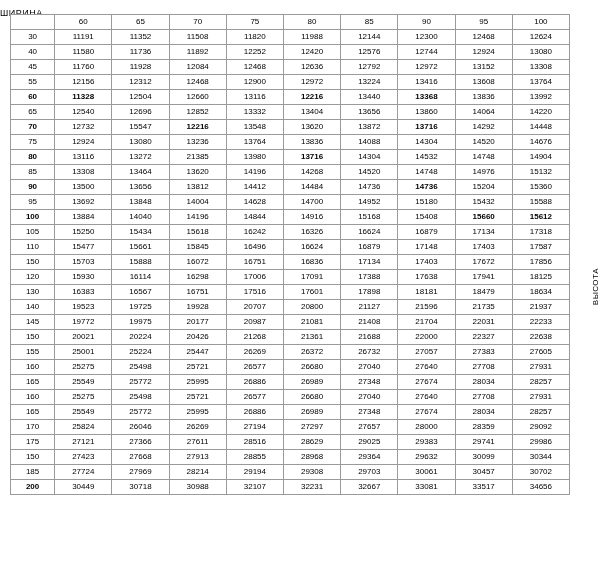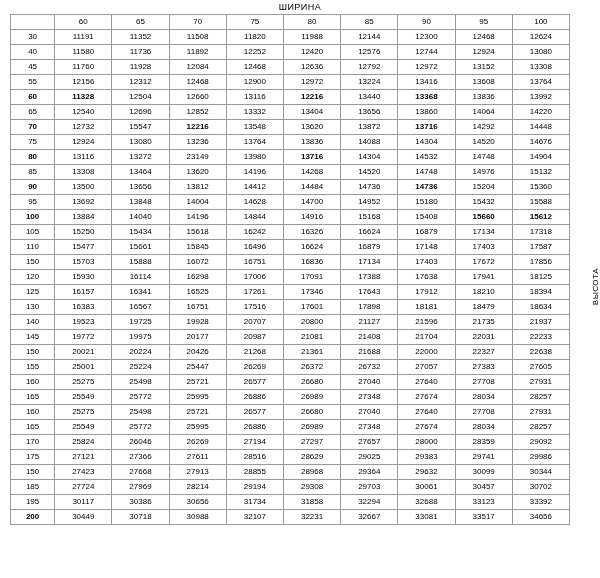--- a/index.html
+++ b/index.html
@@ -14,24 +14,24 @@
     color: #000000;
     overflow: hidden;
   }
   .page {
     position: relative;
     width: 600px;
     height: 578px;
     box-sizing: border-box;
   }
   .top-title {
-    text-align: center;
+    text-align: left;
     font-size: 9px;
     letter-spacing: 0.5px;
-    padding-top: 2px;
+    padding-top: 8px;
     padding-bottom: 1px;
     color: #000;
   }
   .table-wrap {
     position: absolute;
     left: 10px;
     top: 14px;
     width: 560px;
   }
   table.grid {
@@ -215,21 +215,21 @@
             <td class="val">13836</td>
             <td class="val">14088</td>
             <td class="val">14304</td>
             <td class="val">14520</td>
             <td class="val">14676</td>
           </tr>
           <tr>
             <td class="rowhead bold">80</td>
             <td class="val">13116</td>
             <td class="val">13272</td>
-            <td class="val">23149</td>
+            <td class="val">21385</td>
             <td class="val">13980</td>
             <td class="val bold">13716</td>
             <td class="val">14304</td>
             <td class="val">14532</td>
             <td class="val">14748</td>
             <td class="val">14904</td>
           </tr>
           <tr>
             <td class="rowhead">85</td>
             <td class="val">13308</td>
@@ -320,32 +320,20 @@
             <td class="val">16114</td>
             <td class="val">16298</td>
             <td class="val">17006</td>
             <td class="val">17091</td>
             <td class="val">17388</td>
             <td class="val">17638</td>
             <td class="val">17941</td>
             <td class="val">18125</td>
           </tr>
           <tr>
-            <td class="rowhead">125</td>
-            <td class="val">16157</td>
-            <td class="val">16341</td>
-            <td class="val">16525</td>
-            <td class="val">17261</td>
-            <td class="val">17346</td>
-            <td class="val">17643</td>
-            <td class="val">17912</td>
-            <td class="val">18210</td>
-            <td class="val">18394</td>
-          </tr>
-          <tr>
             <td class="rowhead">130</td>
             <td class="val">16383</td>
             <td class="val">16567</td>
             <td class="val">16751</td>
             <td class="val">17516</td>
             <td class="val">17601</td>
             <td class="val">17898</td>
             <td class="val">18181</td>
             <td class="val">18479</td>
             <td class="val">18634</td>
@@ -488,32 +476,20 @@
             <td class="val">27969</td>
             <td class="val">28214</td>
             <td class="val">29194</td>
             <td class="val">29308</td>
             <td class="val">29703</td>
             <td class="val">30061</td>
             <td class="val">30457</td>
             <td class="val">30702</td>
           </tr>
           <tr>
-            <td class="rowhead">195</td>
-            <td class="val">30117</td>
-            <td class="val">30386</td>
-            <td class="val">30656</td>
-            <td class="val">31734</td>
-            <td class="val">31858</td>
-            <td class="val">32294</td>
-            <td class="val">32688</td>
-            <td class="val">33123</td>
-            <td class="val">33392</td>
-          </tr>
-          <tr>
             <td class="rowhead bold">200</td>
             <td class="val">30449</td>
             <td class="val">30718</td>
             <td class="val">30988</td>
             <td class="val">32107</td>
             <td class="val">32231</td>
             <td class="val">32667</td>
             <td class="val">33081</td>
             <td class="val">33517</td>
             <td class="val">34656</td>

